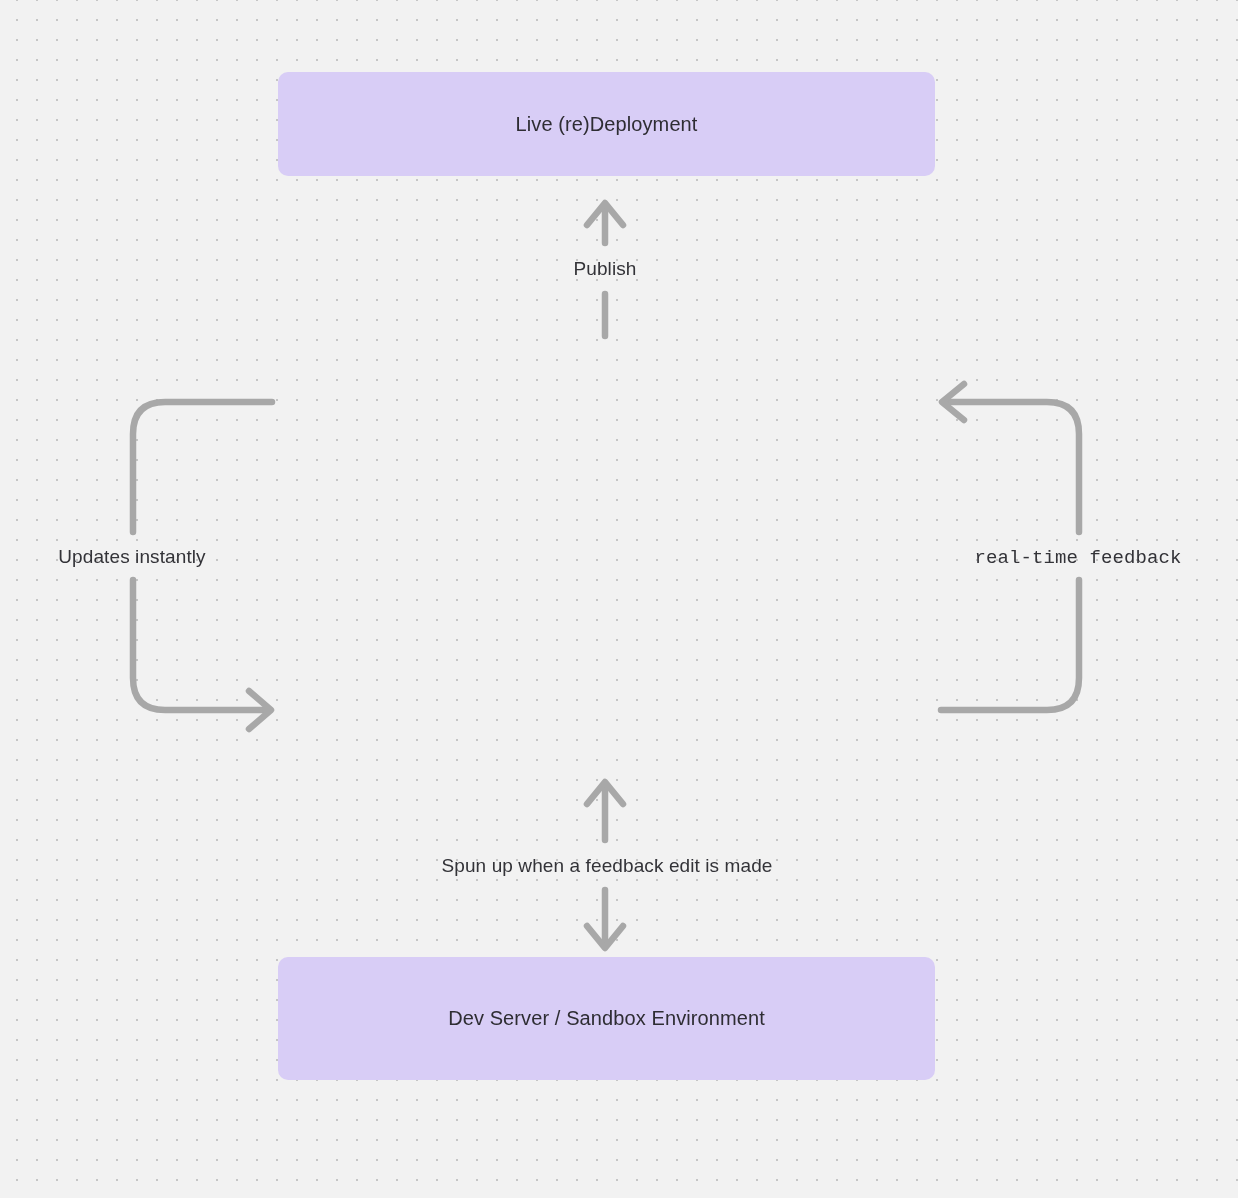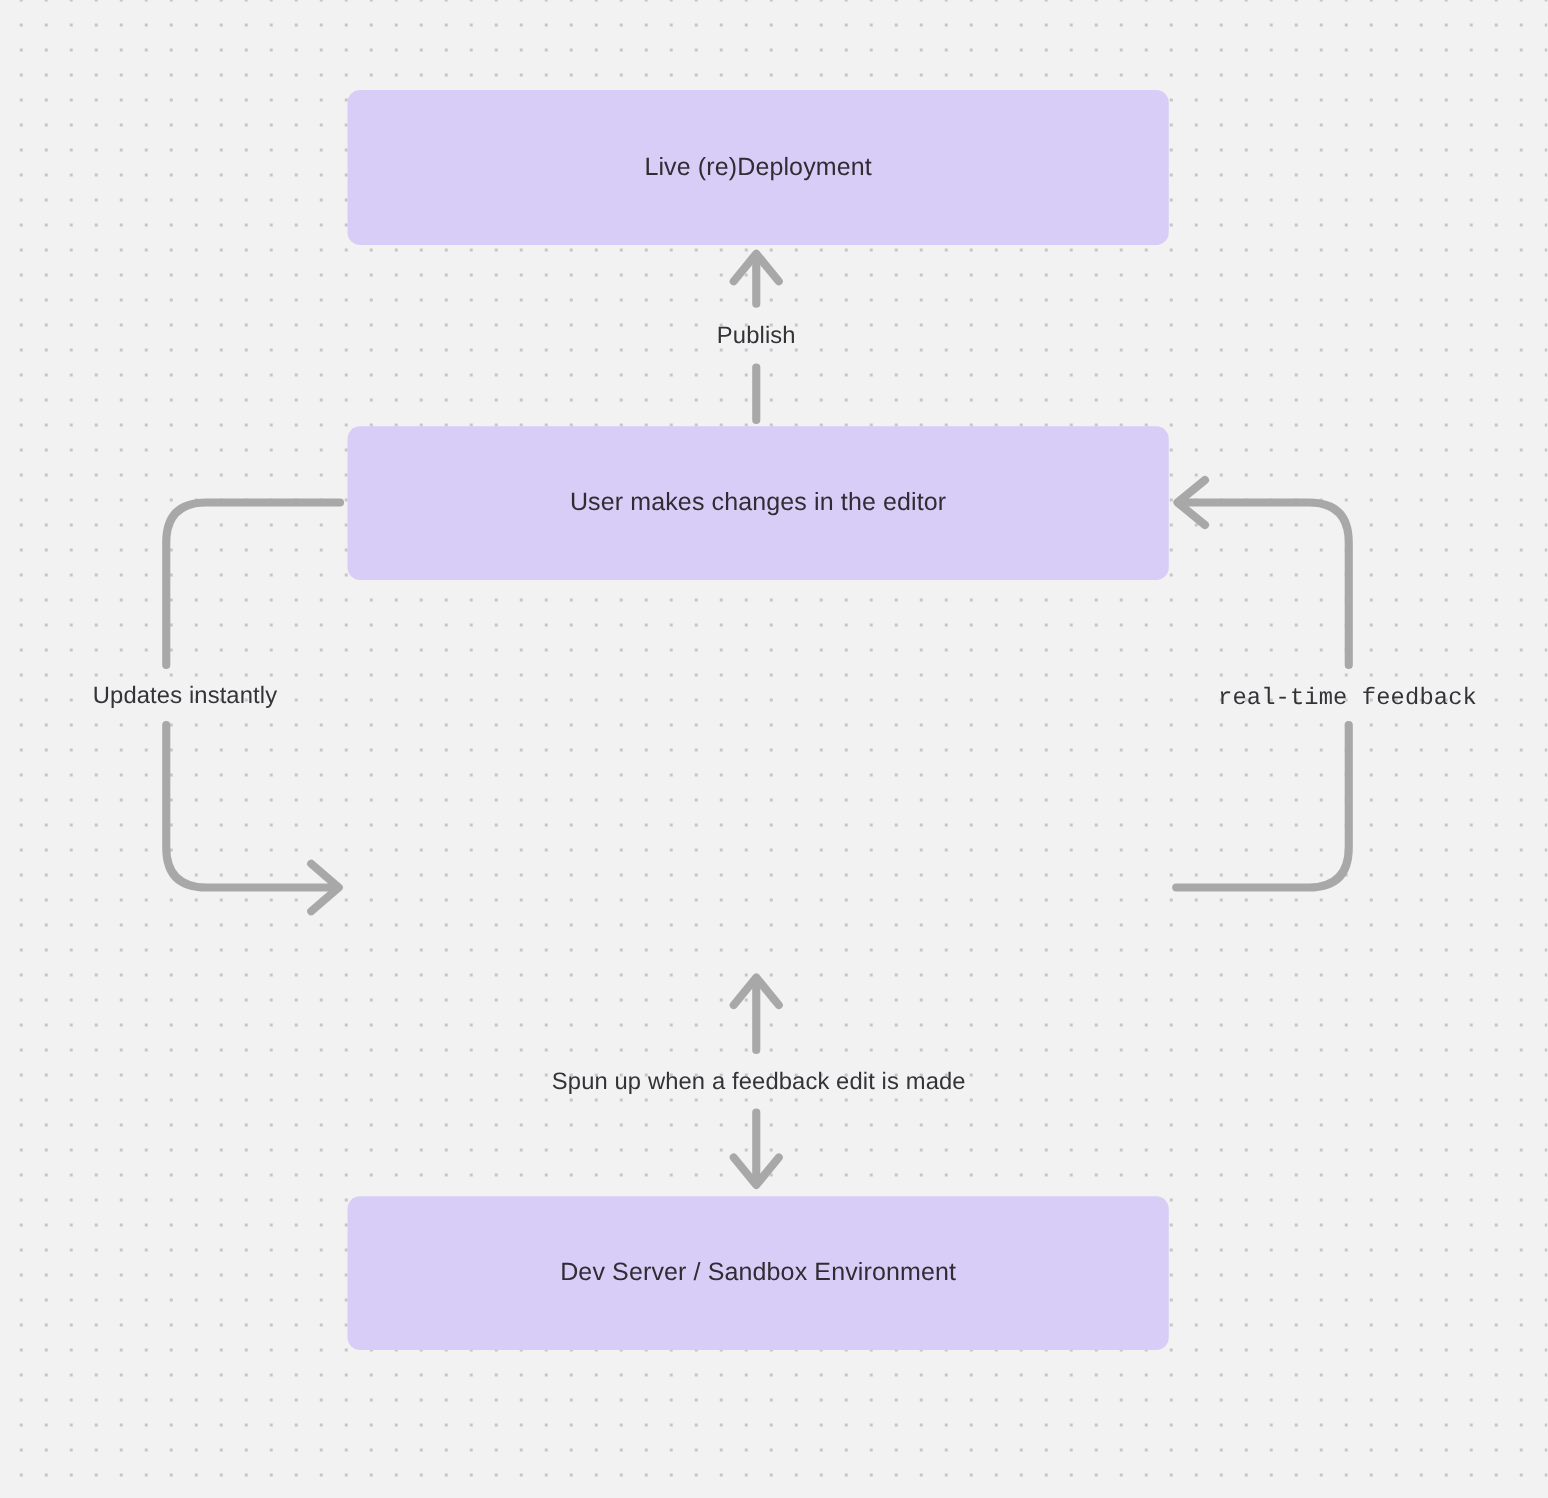--- a/index.html
+++ b/index.html
@@ -39,34 +39,34 @@
     background: #d8cdf6;
     border-radius: 10px;
     display: flex;
     align-items: center;
     justify-content: center;
     font-size: 20px;
     color: #2e2d33;
     letter-spacing: 0.1px;
     text-align: center;
   }
-  .node-1 { top: 72px;  height: 124px; justify-content: center; }
+  .node-1 { top: 72px;  height: 104px; justify-content: center; }
   .node-2 { top: 341px; height: 123px; }
   .node-3 { top: 650px; height: 122px; }
   .node-4 { top: 957px; height: 123px; }
   .edge-label {
     position: absolute;
     transform: translate(-50%, -50%);
     font-size: 19px;
     color: #333338;
     white-space: nowrap;
     letter-spacing: 0.1px;
   }
   .label-publish  { left: 605px;  top: 269px; }
-  .label-updates  { left: 132px;  top: 557px; margin-left: 16px; }
+  .label-updates  { left: 132px;  top: 557px; }
   .label-feedback { left: 1078px; top: 558px; font-family: Liberation Mono, monospace; }
   .label-spunup   { left: 607px;  top: 866px; }
 </style>
 </head>
 <body>
 
 <div class="canvas">
 
   <svg class="edges-svg" viewBox="0 0 1238 1198" xmlns="http://www.w3.org/2000/svg">
 
@@ -93,23 +93,20 @@
       <path d="M 587 804 L 605 782 L 623 804"></path>
       <path d="M 605 890 L 605 945"></path>
       <path d="M 587 926 L 605 948 L 623 926"></path>
     </g>
   </svg>
 
   <div class="node node-1">
     <span>Live (re)Deployment</span>
   </div>
 
-  <div class="node node-2">
-    <span>User makes changes in the editor</span>
-  </div>
 
 
   <div class="node node-4">
     <span>Dev Server / Sandbox Environment</span>
   </div>
 
   <div class="edge-label label-publish">Publish</div>
   <div class="edge-label label-updates">Updates instantly</div>
   <div class="edge-label label-feedback">real-time feedback</div>
   <div class="edge-label label-spunup">Spun up when a feedback edit is made</div>

